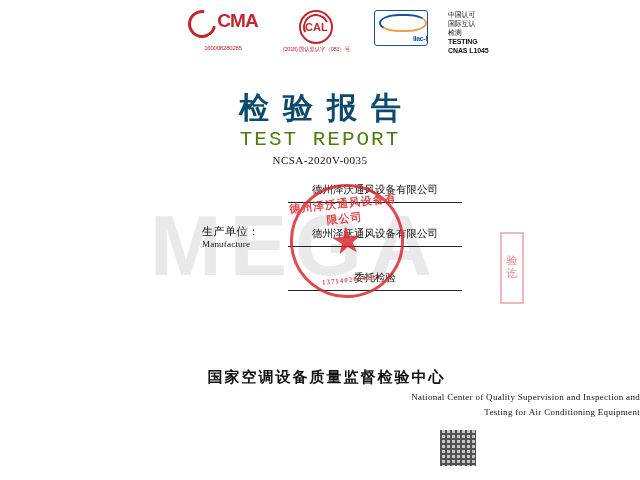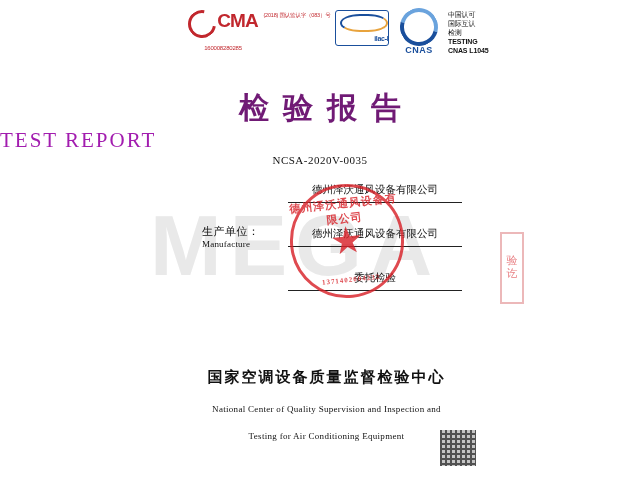--- a/index.html
+++ b/index.html
@@ -185,31 +185,31 @@
   .title-cn {
     position: absolute;
     top: 88px;
     left: 0; right: 0;
     text-align: center;
     font-family: "Liberation Serif", serif;
     font-size: 30px;
     font-weight: bold;
     letter-spacing: 14px;
     text-indent: 14px;
-    color: #701a75;
+    color: #0c4a6e;
   }
   .title-en {
     position: absolute;
     top: 128px;
     left: 0; right: 0;
-    text-align: left;
-    font-family: Liberation Serif, serif;
+    text-align: center;
+    font-family: Liberation Mono, monospace;
     font-size: 21px;
     letter-spacing: 2px;
-    color: #a21caf;
+    color: #4d7c0f;
   }
   .report-no {
     position: absolute;
     top: 154px;
     left: 0; right: 0;
     text-align: center;
     font-family: "Liberation Serif", serif;
     font-size: 11px;
     letter-spacing: 0.5px;
     color: #111;
@@ -271,21 +271,22 @@
   .footer-cn {
     font-size: 15px;
     font-weight: bold;
     letter-spacing: 2px;
     color: #111;
   }
   .footer-en1, .footer-en2 {
     font-size: 9px;
     letter-spacing: 0.3px;
     color: #111;
-    margin-top: 17px;
+    margin-top: 5px;
+    text-align: right;
   }
 
   
   .watermark {
     position: absolute;
     top: 196px;
     left: 150px;
     font-family: "Liberation Sans", sans-serif;
     font-size: 86px;
     font-weight: bold;
@@ -377,36 +378,35 @@
 
     <div class="logo logo-ma">
       <div class="ma-mark">
         <span class="ma-c"></span>
         <span class="ma-text">CMA</span>
       </div>
       <div class="ma-num">160008280285</div>
     </div>
 
     <div class="logo logo-cal">
+      <div class="cal-mark">
+        <span class="cal-circle">
+          <span class="cal-inner">CAL</span>
+        </span>
+      </div>
       <div class="cal-num">(2018) 国认监认字（083）号</div>
     </div>
 
     <div class="logo logo-ilac">
       <div class="ilac-box">
         <span class="ilac-swoosh"></span>
         <span class="ilac-label">ilac-MRA</span>
       </div>
     </div>
 
-    <div class="logo logo-cnas">
-      <div class="cnas-mark">
-        <span class="cnas-ring"></span>
-      </div>
-      <div class="cnas-text">CNAS</div>
-    </div>
 
     <div class="accred">
       <div class="cn">中国认可</div>
       <div class="cn">国际互认</div>
       <div class="cn">检测</div>
       <div class="en code">TESTING</div>
       <div class="en code">CNAS L1045</div>
     </div>
   </div>
 

